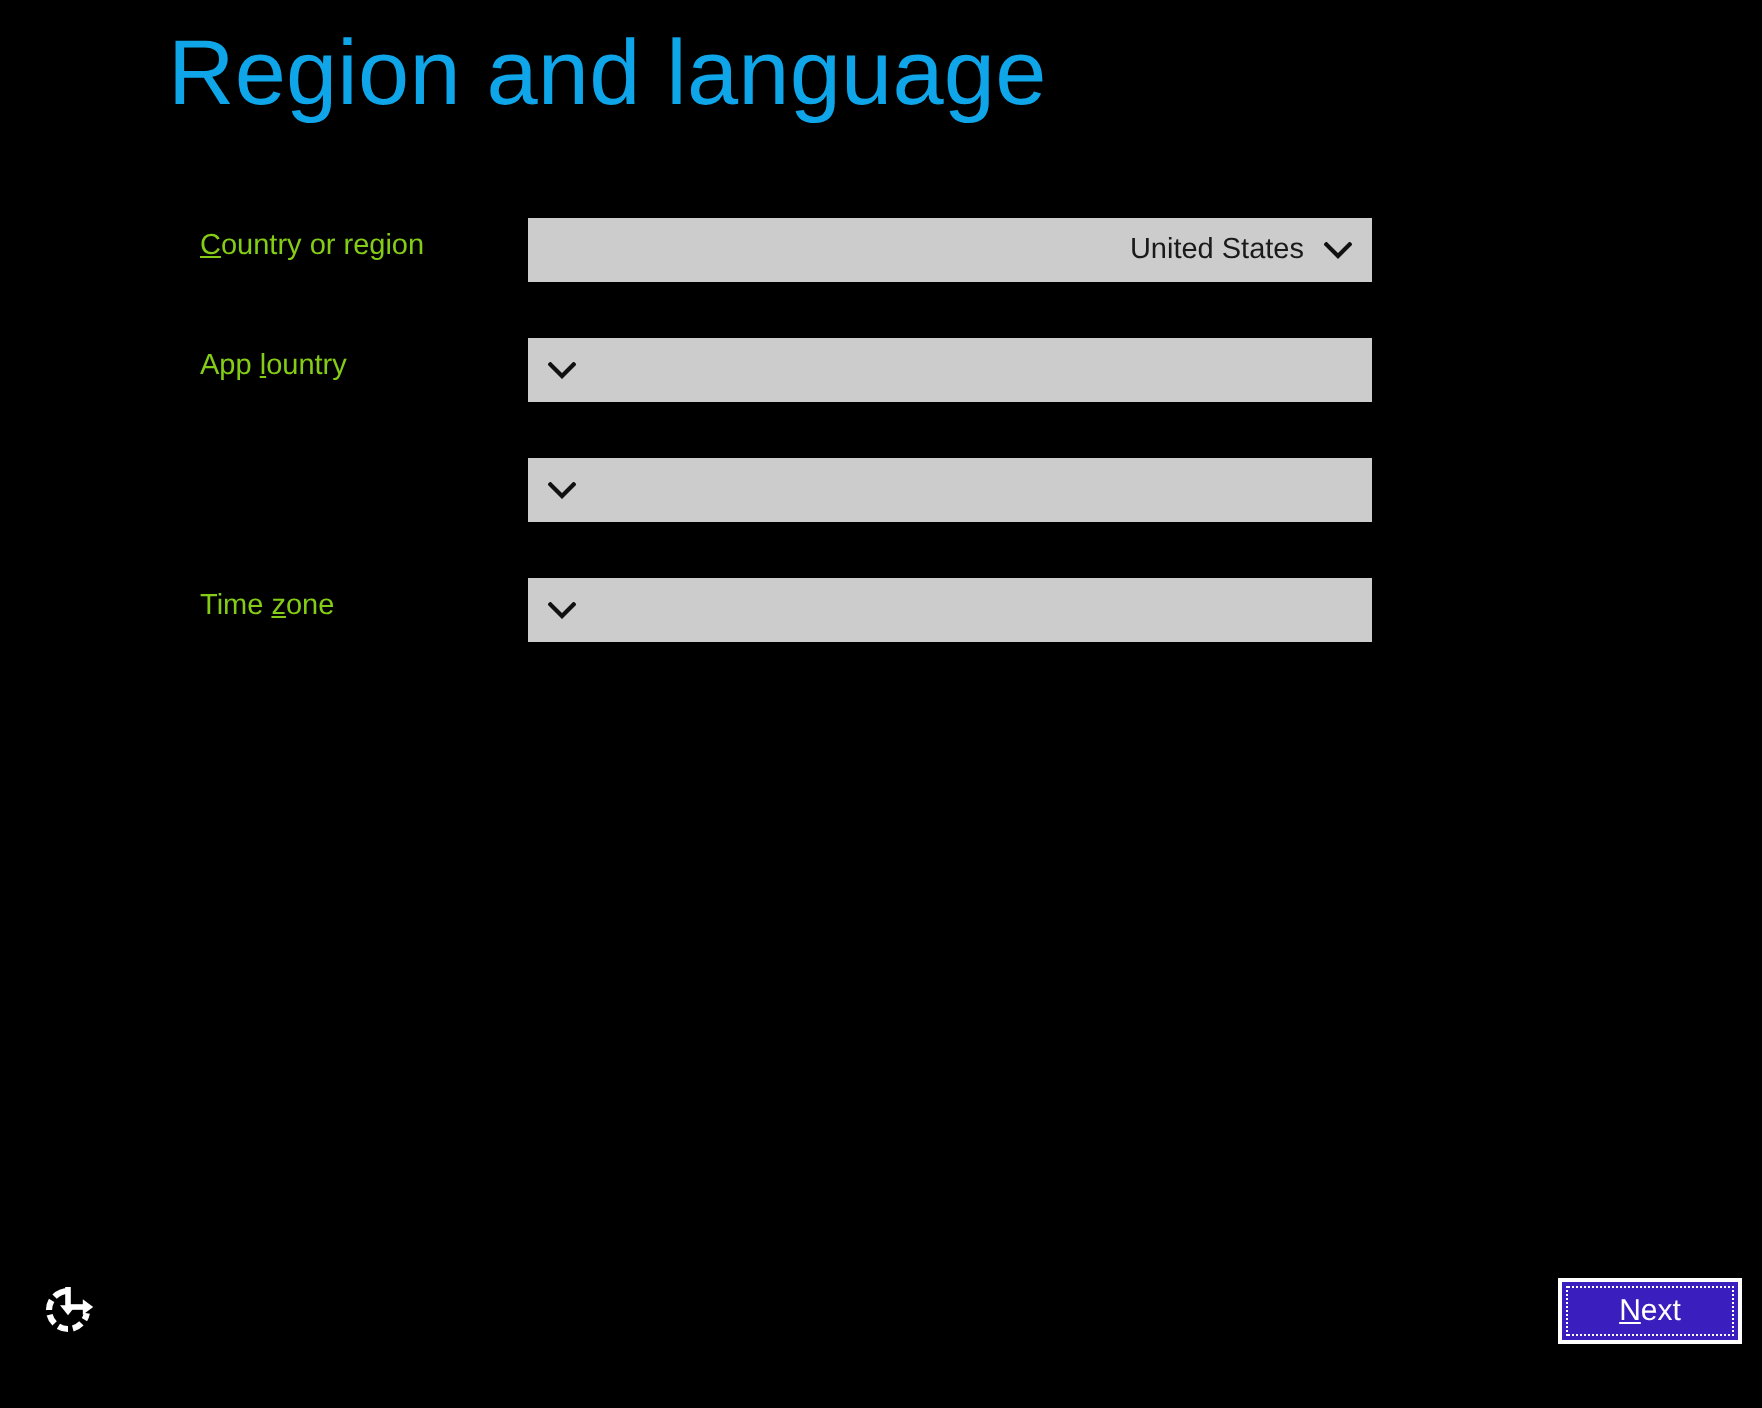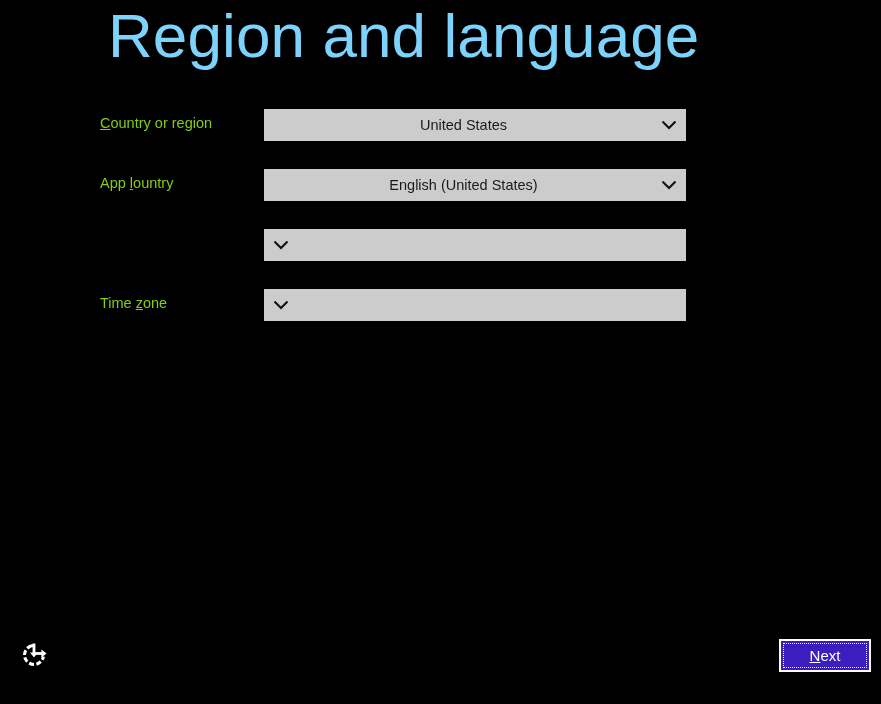--- a/index.html
+++ b/index.html
@@ -21,27 +21,26 @@
     position: absolute;
     inset: 0;
     background: #000000;
   }
 
   
   #page-title {
     position: absolute;
     left: 84px;
     top: 2px;
-    font-size: 62px;
+    font-size: 46px;
     font-weight: 300;
-    color: #7dd3fc;
+    color: #0ea5e9;
     letter-spacing: 0.1px;
     white-space: nowrap;
     line-height: 68px;
-    margin-left: 24px;
   }
 
   
   #settings-form {
     position: absolute;
     left: 0;
     top: 109px;
     width: 881px;
   }
   .form-row {
@@ -74,21 +73,21 @@
     display: flex;
     align-items: center;
     cursor: pointer;
     box-sizing: border-box;
   }
   .combo-value {
     flex: 1 1 auto;
     font-size: 14.5px;
     color: #1a1a1a;
     padding-left: 11px;
-    text-align: center;
+    text-align: right;
     white-space: nowrap;
     overflow: hidden;
     text-overflow: ellipsis;
     line-height: 20px;
   }
   .combo-arrow {
     flex: 0 0 auto;
     width: 34px;
     height: 32px;
     display: flex;
@@ -168,21 +167,20 @@
           <svg width="14" height="9" viewBox="0 0 14 9" aria-hidden="true">
               <path d="M1.2 1.2 L7 7 L12.8 1.2" fill="none" stroke="#111111" stroke-width="2.1" stroke-linecap="square"></path>
             </svg>
         </span>
       </button>
     </div>
 
     <div class="form-row">
       <div class="row-label"><span>App </span><span class="ak">l</span><span>ountry</span></div>
       <button class="combobox">
-        <span class="combo-value">English (United States)</span>
         <span class="combo-arrow">
           <svg width="14" height="9" viewBox="0 0 14 9" aria-hidden="true">
               <path d="M1.2 1.2 L7 7 L12.8 1.2" fill="none" stroke="#111111" stroke-width="2.1" stroke-linecap="square"></path>
             </svg>
         </span>
       </button>
     </div>
 
     <div class="form-row">
       <button class="combobox">

